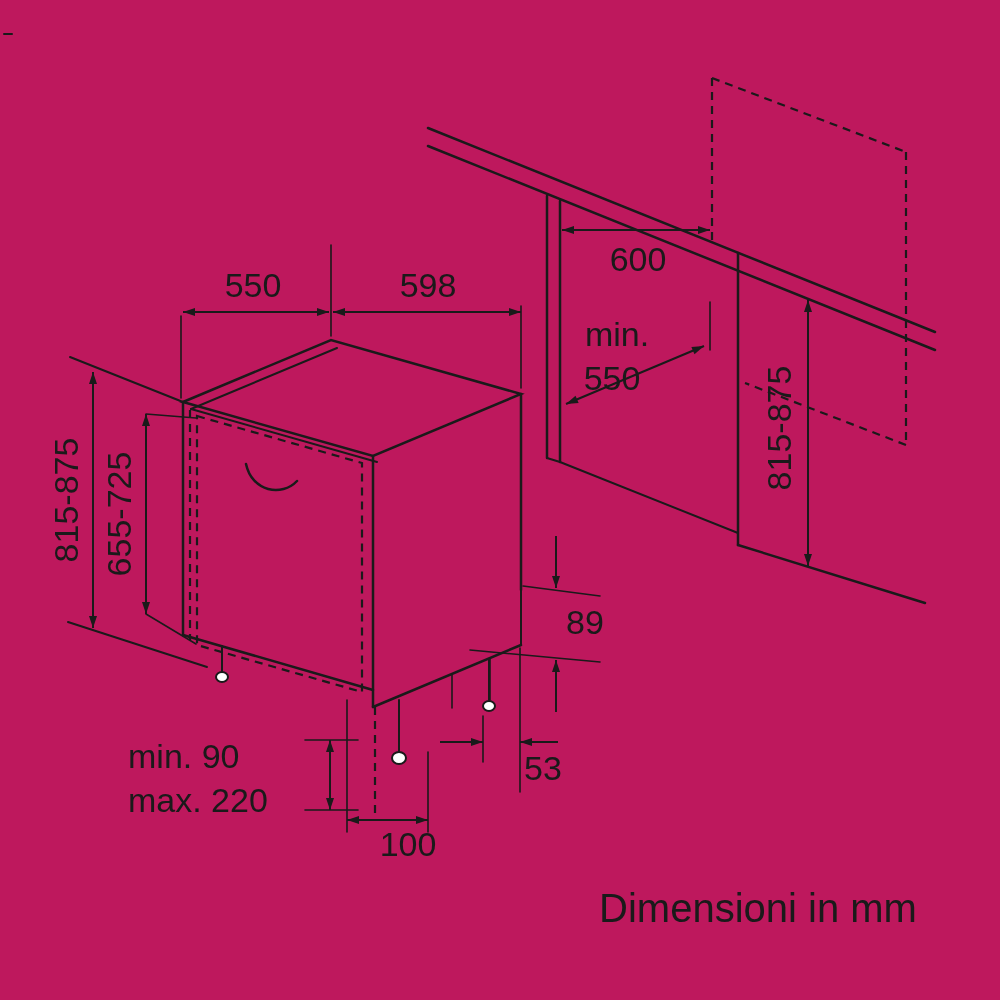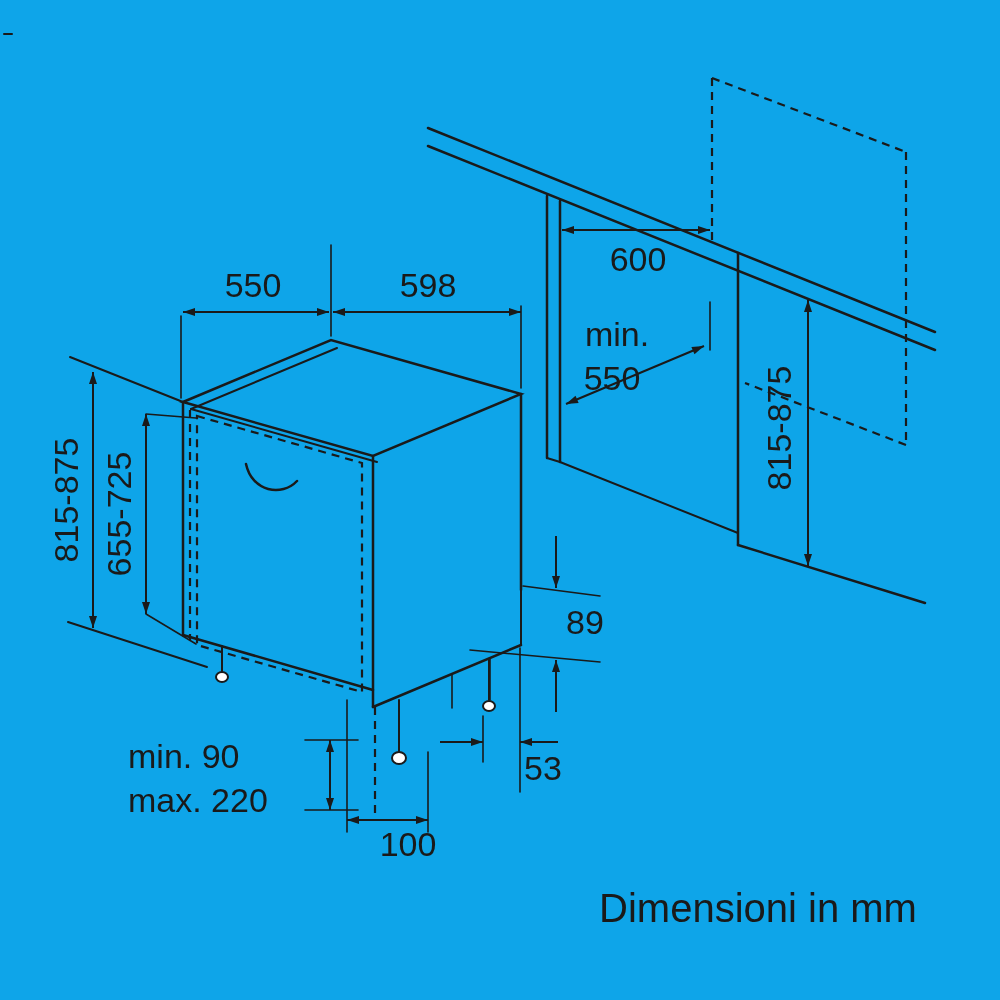--- a/index.html
+++ b/index.html
@@ -7,21 +7,21 @@
     padding: 0;
     background: #ffffff;
     width: 1000px;
     height: 1000px;
     font-family: "Liberation Sans", sans-serif;
   }
   #diagram-wrap {
     width: 1000px;
     height: 1000px;
     position: relative;
-    background: #0ea5e9;
+    background: #be185d;
   }
   svg {
     display: block;
   }
   svg text {
     font-family: "Liberation Sans", sans-serif;
     fill: #1a1a1a;
   }
   .dim-text { font-size: 34px; }
   .caption-text { font-size: 40px; }

